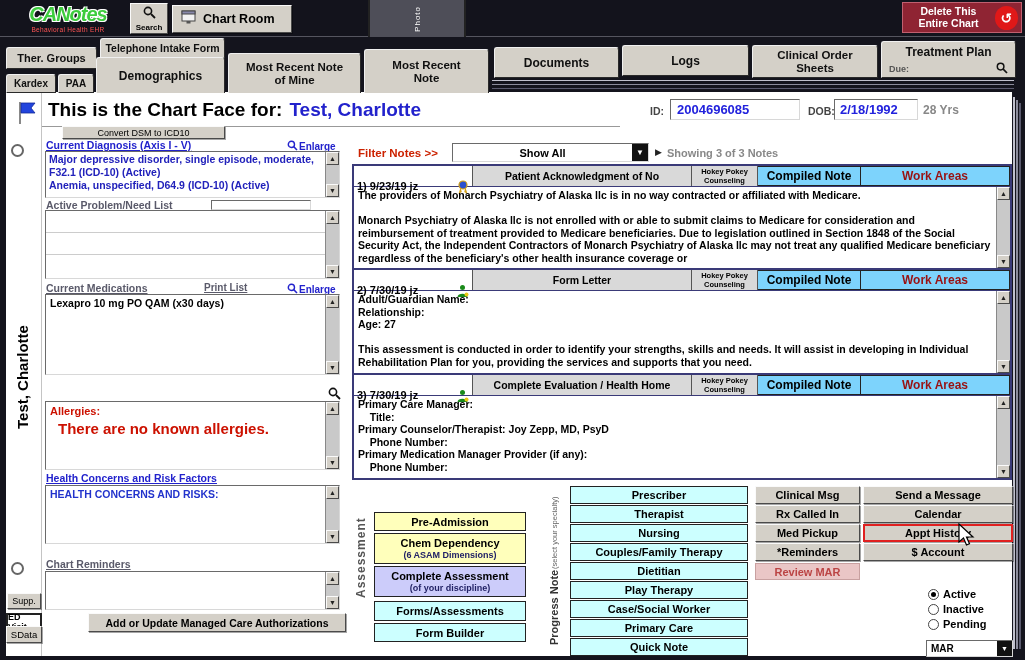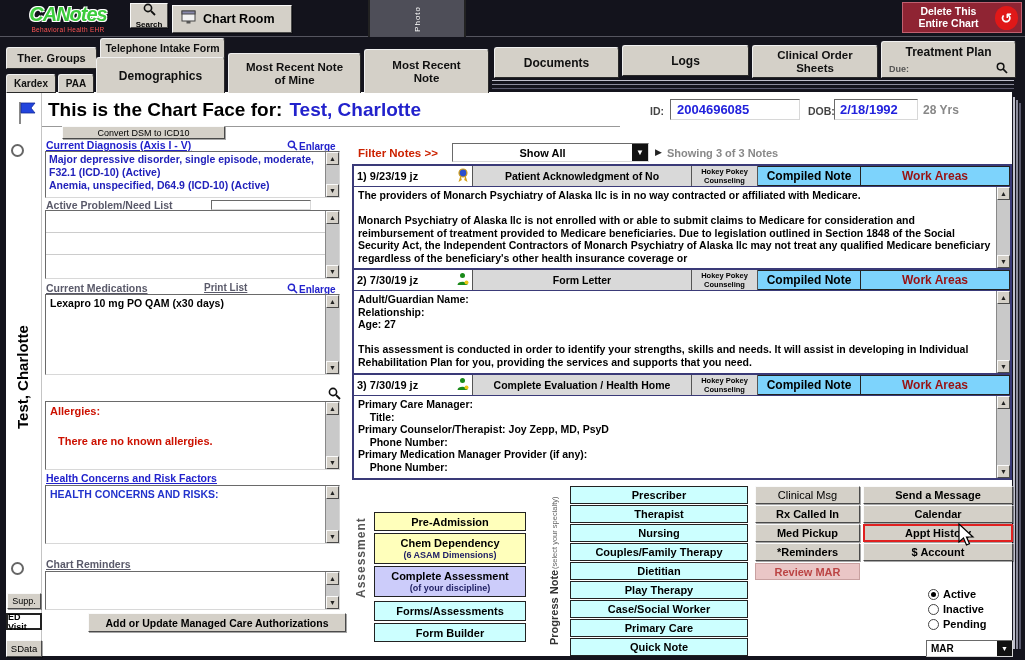--- a/index.html
+++ b/index.html
@@ -24,21 +24,21 @@
 
 #topbar{left:0;top:0;width:1025px;height:37px;background:#13131c;border-bottom:1px solid #55555f}
 #logo-title{font-size:20px;font-weight:900;letter-spacing:-1px;color:#3ecc3e;font-style:italic;
   text-shadow:-1px -1px 0 #fff,1px -1px 0 #fff,-1px 1px 0 #fff,1px 1px 0 #fff}
 #logo-sub{font-size:6.5px;color:#ff5555;letter-spacing:.3px}
 
 #notes-container{border:2px solid #3a3a78;background:#fff;display:flex;flex-direction:column;overflow:hidden}
 .note{background:#fff}
 .note+.note{border-top:2px solid #3a3a78}
 .nh{display:flex;height:21px;border-bottom:1px solid #3a3a78;background:#fff}
-.nh-date{width:118px;display:flex;align-items:center;font-weight:bold;font-size:11px;padding:8px 3px;gap:2px}
+.nh-date{width:118px;display:flex;font-weight:bold;font-size:11px;padding:14px 3px;gap:2px}
 .nh-title{width:220px;background:#d9d9d9;border-left:1px solid #555;border-right:1px solid #555;
   display:flex;align-items:center;justify-content:center;font-weight:bold;font-size:10.5px;overflow:hidden;white-space:nowrap}
 .nh-clinic{width:66px;background:#d9d9d9;border-right:1px solid #555;font-size:7.5px;font-weight:bold;
   text-align:center;line-height:9px;display:flex;align-items:center;justify-content:center}
 .nh-btn{width:103px;background:#7dd3fc;border:1px solid #222;border-left:none;font-weight:bold;font-size:12px;
   display:flex;align-items:center;justify-content:center}
 .nh-work{width:149px;color:#991111}
 .nb{display:flex;height:calc(100% - 21px)}
 .nb-text{flex:1;padding:2px 4px 0 4px;font-weight:bold;font-size:10.5px;line-height:12.5px;white-space:pre-wrap;overflow:hidden}
 
@@ -47,21 +47,21 @@
 .radiorow{display:flex;align-items:center;gap:4px;font-size:11px;font-weight:600}
 </style>
 </head>
 <body>
 
 <div id="topbar" class="ab">
   <div class="ab col" style="left:7px;top:1px;width:122px;height:34px">
     <span id="logo-title">CANotes</span>
     <span id="logo-sub">Behavioral Health EHR</span>
   </div>
-  <div class="ab raised col" style="left:130px;top:3px;width:38px;height:25px;gap:0">
+  <div class="ab raised col" style="left:130px;top:3px;width:38px;height:31px;gap:0">
     <span>
       <svg width="13" height="13" viewBox="0 0 13 13">
           <circle cx="5" cy="5" r="3.6" fill="none" stroke="#111" stroke-width="1.6"></circle>
           <line x1="8" y1="8" x2="12" y2="12" stroke="#111" stroke-width="1.8"></line>
         </svg>
     </span>
     <span style="font-size:8px;font-weight:bold">Search</span>
   </div>
   <div class="ab raised flex" style="left:172px;top:5px;width:120px;height:28px;gap:6px;padding-left:8px">
     <span>
@@ -120,21 +120,21 @@
       <svg width="22" height="26" viewBox="0 0 22 26">
           <rect x="3" y="2" width="2" height="22" fill="#888"></rect>
           <path d="M5,3 L19,3 L15,8 L19,13 L5,13 Z" fill="#2244dd" stroke="#122a99" stroke-width="0.8"></path>
         </svg>
     </span>
     <span class="ab" style="left:5px;top:52px;width:13px;height:13px;border:2px solid #666;border-radius:50%"></span>
     <div class="ab vert" style="left:2px;top:120px;width:28px;height:330px;font-size:15px;font-weight:bold">Test, Charlotte</div>
     <span class="ab" style="left:5px;top:470px;width:13px;height:13px;border:2px solid #666;border-radius:50%"></span>
     <div class="ab raised ctr" style="left:1px;top:501px;width:34px;height:16px;font-size:9px">Supp.</div>
     <div class="ab ctr" style="left:0;top:521px;width:36px;height:17px;font-size:9px;font-weight:bold;background:#fff;border:2px solid #222">ED Visit</div>
-    <div class="ab raised ctr" style="left:0;top:548px;width:36px;height:17px;font-size:9.5px">SData</div>
+    <div class="ab raised ctr" style="left:0;top:534px;width:36px;height:17px;font-size:9.5px">SData</div>
   </div>
 
   <div class="ab flex" style="left:42px;top:6px;height:24px;gap:7px">
     <span style="font-size:19px;font-weight:bold">This is the Chart Face for:</span>
     <span style="font-size:19px;font-weight:bold;color:#2222cc">Test, Charlotte</span>
   </div>
   <div class="ab" style="left:36px;top:34px;width:578px;height:1px;background:#999"></div>
   <span class="ab" style="left:644px;top:13px;font-size:10.5px;font-weight:bold;color:#444">ID:</span>
   <div class="ab inset flex" style="left:664px;top:7px;width:130px;height:21px;padding-left:6px">
     <span style="font-size:13px;font-weight:bold;color:#2222dd">2004696085</span>
@@ -196,21 +196,21 @@
 
   <span class="ab" style="left:322px;top:294px">
     <svg width="13" height="13" viewBox="0 0 13 13">
         <circle cx="5" cy="5" r="3.6" fill="none" stroke="#111" stroke-width="1.6"></circle>
         <line x1="8" y1="8" x2="12" y2="12" stroke="#111" stroke-width="1.8"></line>
       </svg>
   </span>
   <div class="ab inset flex" style="left:39px;top:309px;width:295px;height:69px;align-items:stretch">
     <div style="flex:1;padding:3px 4px;color:#cc1100;overflow:hidden">
       <div style="font-size:11px;font-weight:bold">Allergies:</div>
-      <div style="font-size:11px;font-weight:bold;padding-left:8px;margin-top:18px">There are no known allergies.</div>
+      <div style="font-size:15px;font-weight:bold;padding-left:8px;margin-top:3px">There are no known allergies.</div>
     </div>
     <div class="vscroll">
         <span class="sarw">▲</span>
         <span class="sarw">▼</span>
       </div>
   </div>
 
   <span class="ab lnk bluelnk" style="left:40px;top:380px;font-size:10.5px">Health Concerns and Risk Factors</span>
   <div class="ab inset flex" style="left:39px;top:393px;width:295px;height:59px;align-items:stretch">
     <div style="flex:1;padding:2px 4px;font-size:10.5px;font-weight:600;color:#2233cc">HEALTH CONCERNS AND RISKS:</div>
@@ -353,21 +353,21 @@
   <div class="ab bb cyan" style="left:564px;top:394px;width:178px;height:18px">Prescriber</div>
   <div class="ab bb cyan" style="left:564px;top:413px;width:178px;height:18px">Therapist</div>
   <div class="ab bb cyan" style="left:564px;top:432px;width:178px;height:18px">Nursing</div>
   <div class="ab bb cyan" style="left:564px;top:451px;width:178px;height:18px">Couples/Family Therapy</div>
   <div class="ab bb cyan" style="left:564px;top:470px;width:178px;height:18px">Dietitian</div>
   <div class="ab bb cyan" style="left:564px;top:489px;width:178px;height:18px">Play Therapy</div>
   <div class="ab bb cyan" style="left:564px;top:527px;width:178px;height:18px">Primary Care</div>
   <div class="ab bb cyan" style="left:564px;top:508px;width:178px;height:18px">Case/Social Worker</div>
   <div class="ab bb cyan" style="left:564px;top:546px;width:178px;height:18px">Quick Note</div>
 
-  <div class="ab raised ctr" style="left:749px;top:394px;width:105px;height:18px;font-size:11px;font-weight:normal">Clinical Msg</div>
+  <div class="ab raised ctr" style="left:749px;top:394px;width:105px;height:18px;font-size:11px;font-weight:bold">Clinical Msg</div>
   <div class="ab raised ctr" style="left:749px;top:413px;width:105px;height:18px;font-size:11px;font-weight:bold">Rx Called In</div>
   <div class="ab raised ctr" style="left:749px;top:432px;width:105px;height:18px;font-size:11px;font-weight:bold">Med Pickup</div>
   <div class="ab raised ctr" style="left:749px;top:451px;width:105px;height:18px;font-size:11px;font-weight:bold">*Reminders</div>
   <div class="ab ctr" style="left:749px;top:471px;width:105px;height:17px;font-size:11px;font-weight:bold;background:#eac6c6;color:#bb4444;border:1px solid #c8a0a0">Review MAR</div>
 
   <div class="ab raised ctr" style="left:857px;top:394px;width:150px;height:18px;font-size:11px;font-weight:bold">Send a Message</div>
   <div class="ab raised ctr" style="left:857px;top:413px;width:150px;height:18px;font-size:11px;font-weight:bold">Calendar</div>
   <div class="ab raised ctr" style="left:857px;top:432px;width:150px;height:18px;font-size:11px;font-weight:bold;border:2px solid #e02020">Appt History</div>
   <div class="ab raised ctr" style="left:857px;top:451px;width:150px;height:18px;font-size:11px;font-weight:bold">$ Account</div>
 

